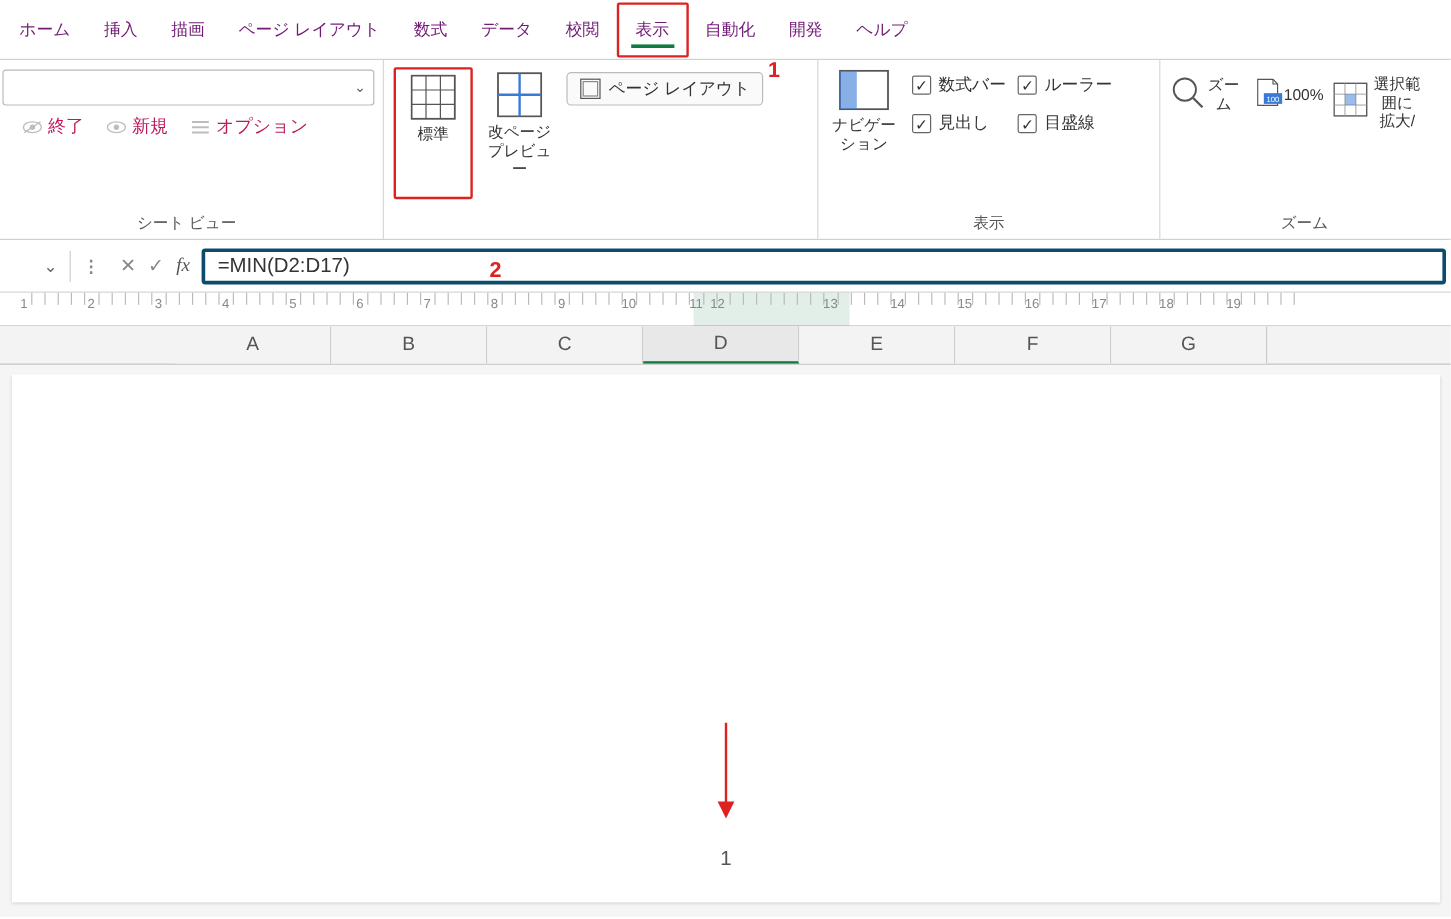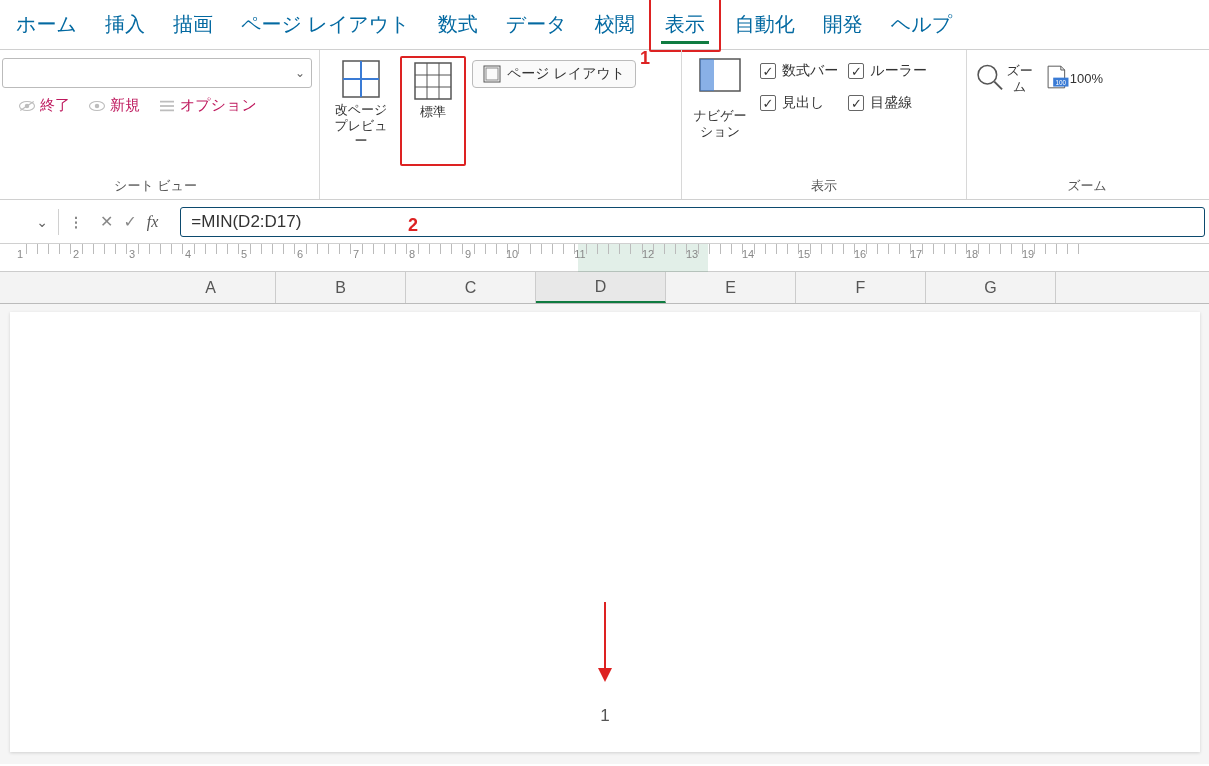--- a/index.html
+++ b/index.html
@@ -16,22 +16,22 @@
   .menubar {
     display: flex;
     align-items: center;
     height: 50px;
     padding: 0 2px;
     border-bottom: 1px solid #d0d0d0;
     gap: 0;
   }
   .menuitem {
     padding: 12px 14px;
-    font-size: 20px;
-    color: #0369a1;
+    font-size: 14px;
+    color: #701a75;
     cursor: pointer;
     position: relative;
   }
   .menuitem.active {
     border: 2px solid #d22;
     border-radius: 2px;
   }
   .menuitem.active::after {
     content: "";
     position: absolute;
@@ -160,21 +160,20 @@
   .g3-body { display: flex; gap: 10px; align-items: flex-start; }
   .nav-btn {
     display: flex;
     flex-direction: column;
     align-items: center;
     width: 60px;
     padding-top: 2px;
     font-size: 13px;
     text-align: center;
     cursor: pointer;
-    gap: 12px;
   }
   .check-col {
     display: flex;
     flex-direction: column;
     gap: 14px;
     padding-top: 6px;
   }
   .chk {
     display: flex;
     align-items: center;
@@ -227,27 +226,26 @@
   }
   .fb-chev { color: #666; font-size: 14px; }
   .fb-divider { width:1px; height:26px; background:#d0d0d0; }
   .fb-dots { color:#888; padding:0 6px; font-weight:bold; letter-spacing:1px;}
   .fb-icons { display:flex; align-items:center; gap:10px; color:#888; padding:0 6px;}
   .fb-icons span { cursor:pointer; }
   .fx { font-style: italic; font-family: "Times New Roman", serif; font-size:16px; color:#555;}
   .formula-input {
     flex: 1;
     height: 30px;
-    border: 1px solid #0c4a6e;
+    border: 3px solid #0c4a6e;
     border-radius: 3px;
     padding: 0 10px;
     font-size: 17px;
     color: #333;
     font-family: "Yu Gothic", sans-serif;
-    margin-left: 12px;
   }
   
   .ruler {
     height: 28px;
     border-bottom: 1px solid #ccc;
     position: relative;
     background: #fff;
     font-size: 11px;
     color: #888;
   }
@@ -374,39 +372,39 @@
             <span>オプション</span>
           </div>
         </div>
       </div>
     </div>
     <div class="ribbon-group-label">シート ビュー</div>
   </div>
 
   <div class="ribbon-group g2">
     <div class="ribbon-group-body g2-body">
-      <div class="big-btn">
-        <svg width="38" height="38" viewBox="0 0 38 38">
-          <rect x="1" y="1" width="36" height="36" fill="none" stroke="#555" stroke-width="1.5"></rect>
-          <line x1="19" y1="1" x2="19" y2="37" stroke="#3a7bd5" stroke-width="2"></line>
-          <line x1="1" y1="19" x2="37" y2="19" stroke="#3a7bd5" stroke-width="2"></line>
-        </svg>
-        <div class="big-btn-label" style="white-space:pre-line;">改ページ
-プレビュー</div>
-      </div>
       <div class="big-btn standard">
         <svg width="38" height="38" viewBox="0 0 38 38">
           <rect x="1" y="1" width="36" height="36" fill="none" stroke="#555" stroke-width="1.5"></rect>
           <line x1="13" y1="1" x2="13" y2="37" stroke="#555"></line>
           <line x1="25" y1="1" x2="25" y2="37" stroke="#555"></line>
           <line x1="1" y1="13" x2="37" y2="13" stroke="#555"></line>
           <line x1="1" y1="25" x2="37" y2="25" stroke="#555"></line>
         </svg>
         <div class="big-btn-label">標準</div>
       </div>
+      <div class="big-btn">
+        <svg width="38" height="38" viewBox="0 0 38 38">
+          <rect x="1" y="1" width="36" height="36" fill="none" stroke="#555" stroke-width="1.5"></rect>
+          <line x1="19" y1="1" x2="19" y2="37" stroke="#3a7bd5" stroke-width="2"></line>
+          <line x1="1" y1="19" x2="37" y2="19" stroke="#3a7bd5" stroke-width="2"></line>
+        </svg>
+        <div class="big-btn-label" style="white-space:pre-line;">改ページ
+プレビュー</div>
+      </div>
       <div class="g2-right">
         <div class="pill-btn">
           <svg width="18" height="18" viewBox="0 0 18 18">
               <rect x="1" y="1" width="16" height="16" fill="none" stroke="#555"></rect>
               <rect x="3" y="3" width="12" height="12" fill="none" stroke="#888"></rect>
             </svg>
           <span>ページ レイアウト</span>
         </div>
       </div>
     </div>
@@ -456,20 +454,32 @@
         <div class="big-btn-label">ズーム</div>
       </div>
       <div class="zoom-btn">
         <svg width="42" height="38" viewBox="0 0 42 38">
           <path d="M8 2 h20 l6 6 v28 h-26 z" fill="none" stroke="#555" stroke-width="1.5"></path>
           <path d="M28 2 v6 h6" fill="none" stroke="#555" stroke-width="1.5"></path>
           <rect x="16" y="20" width="24" height="14" fill="#3a7bd5"></rect>
           <text x="28" y="31" font-size="10" fill="#fff" text-anchor="middle">100</text>
         </svg>
         <div class="big-btn-label">100%</div>
+      </div>
+      <div class="zoom-btn" style="width:78px;">
+        <svg width="38" height="38" viewBox="0 0 38 38">
+          <rect x="1" y="1" width="36" height="36" fill="none" stroke="#555" stroke-width="1.5"></rect>
+          <line x1="13" y1="1" x2="13" y2="37" stroke="#999"></line>
+          <line x1="25" y1="1" x2="25" y2="37" stroke="#999"></line>
+          <line x1="1" y1="13" x2="37" y2="13" stroke="#999"></line>
+          <line x1="1" y1="25" x2="37" y2="25" stroke="#999"></line>
+          <rect x="13" y="13" width="12" height="12" fill="#3a7bd5" opacity="0.5"></rect>
+        </svg>
+        <div class="big-btn-label" style="white-space:pre-line;">選択範囲に
+拡大/</div>
       </div>
     </div>
     <div class="ribbon-group-label">ズーム</div>
   </div>
 
   <div class="anno-2">2</div>
 </div>
 
 <div class="formulabar">
   <div class="namebox">
@@ -534,33 +544,33 @@
     <div class="tick" style="left: 429px;"></div>
     <div class="tick" style="left: 440px;"></div>
     <div class="tick" style="left: 451px;"></div>
     <div class="tick" style="left: 462px;"></div>
     <div class="num" style="left: 468px;">9</div>
     <div class="tick" style="left: 474px;"></div>
     <div class="tick" style="left: 485px;"></div>
     <div class="tick" style="left: 496px;"></div>
     <div class="tick" style="left: 507px;"></div>
     <div class="tick" style="left: 518px;"></div>
-    <div class="num" style="left: 512px;">10</div>
+    <div class="num" style="left: 524px;">10</div>
     <div class="tick" style="left: 530px;"></div>
     <div class="tick" style="left: 541px;"></div>
     <div class="tick" style="left: 552px;"></div>
     <div class="tick" style="left: 563px;"></div>
     <div class="tick" style="left: 574px;"></div>
     <div class="num" style="left: 580px;">11</div>
     <div class="tick" style="left: 586px;"></div>
     <div class="tick" style="left: 597px;"></div>
     <div class="tick" style="left: 608px;"></div>
     <div class="tick" style="left: 619px;"></div>
     <div class="tick" style="left: 630px;"></div>
-    <div class="num" style="left: 648px;">12</div>
+    <div class="num" style="left: 598px;">12</div>
     <div class="tick" style="left: 642px;"></div>
     <div class="tick" style="left: 653px;"></div>
     <div class="tick" style="left: 664px;"></div>
     <div class="tick" style="left: 675px;"></div>
     <div class="tick" style="left: 686px;"></div>
     <div class="num" style="left: 692px;">13</div>
     <div class="tick" style="left: 698px;"></div>
     <div class="tick" style="left: 709px;"></div>
     <div class="tick" style="left: 720px;"></div>
     <div class="tick" style="left: 731px;"></div>

